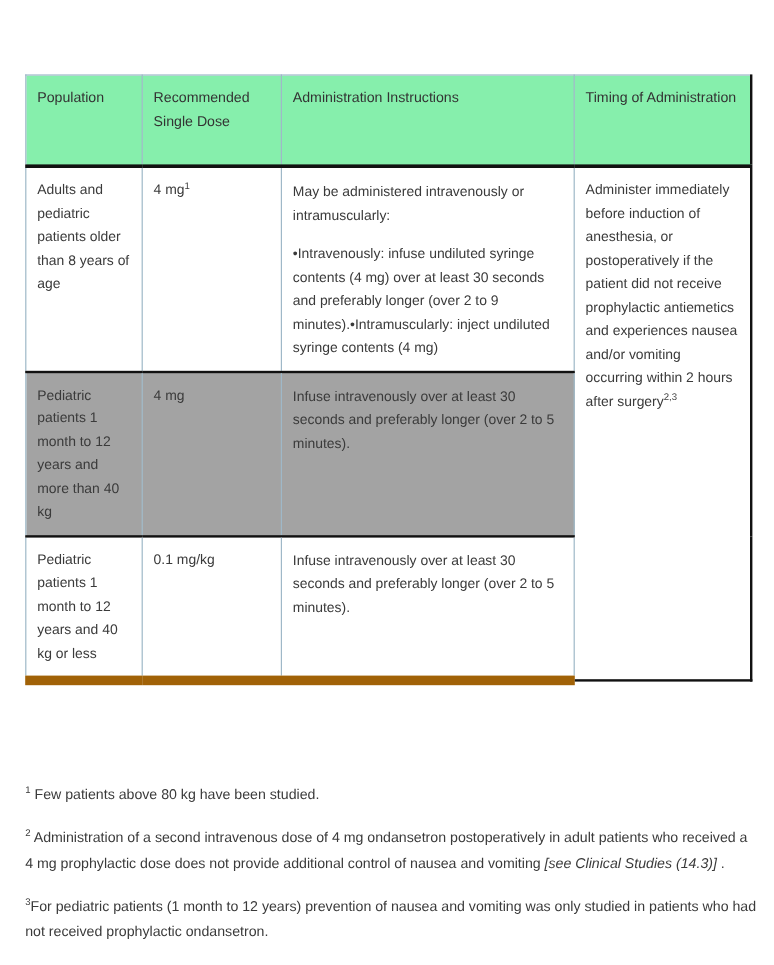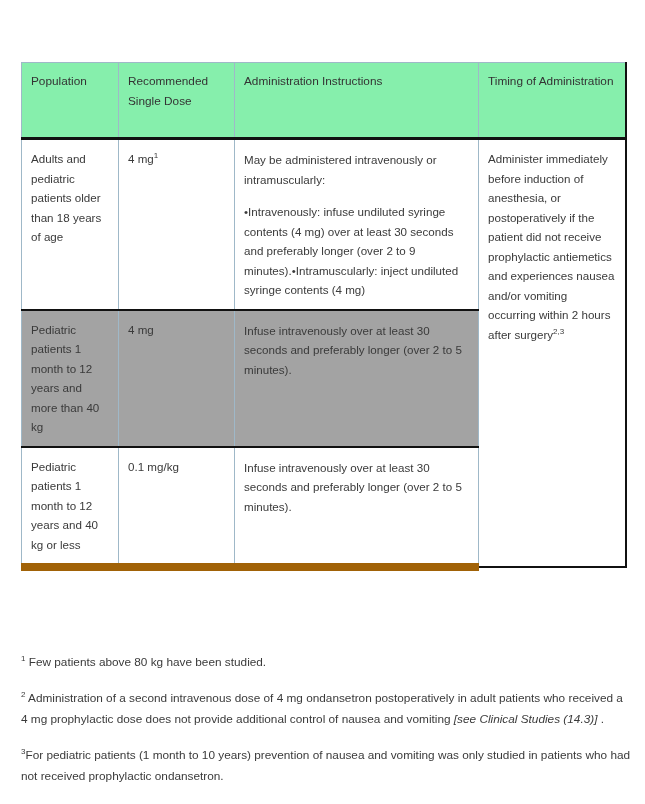--- a/index.html
+++ b/index.html
@@ -139,21 +139,21 @@
       <tr>
         <th class="c1">Population</th>
         <th class="c2">Recommended Single Dose</th>
         <th class="c3">Administration Instructions</th>
         <th class="c4">Timing of Administration</th>
       </tr>
     </thead>
     <tbody>
 
       <tr class="row-white">
-        <td>Adults and pediatric patients older than 18 years of age</td>
+        <td>Adults and pediatric patients older than 8 years of age</td>
         <td><span>4 mg</span><sup>1</sup></td>
         <td>
           <p class="cell-p">May be administered intravenously or intramuscularly:</p>
           <p class="cell-p">•Intravenously: infuse undiluted syringe contents (4 mg) over at least 30 seconds and preferably longer (over 2 to 9 minutes).•Intramuscularly: inject undiluted syringe contents (4 mg)</p>
         </td>
         <td class="timing-cell" rowspan="3"><span>Administer immediately before induction of anesthesia, or postoperatively if the patient did not receive prophylactic antiemetics and experiences nausea and/or vomiting occurring within 2 hours after surgery</span><sup>2,3</sup></td>
       </tr>
 
       <tr class="row-blue">
         <td>Pediatric patients 1 month to 12 years and more than 40 kg</td>
@@ -170,16 +170,16 @@
           <p class="cell-p">Infuse intravenously over at least 30 seconds and preferably longer (over 2 to 5 minutes).</p>
         </td>
       </tr>
 
     </tbody>
   </table>
 
   <div class="footnotes">
     <p class="footnote"><span class="fn-mark">1</span> <span>Few patients above 80 kg have been studied.</span></p>
     <p class="footnote"><span class="fn-mark">2</span> <span>Administration of a second intravenous dose of 4 mg ondansetron postoperatively in adult patients who received a 4 mg prophylactic dose does not provide additional control of nausea and vomiting </span><span class="fn-italic">[see Clinical Studies (14.3)]</span><span> .</span></p>
-    <p class="footnote"><span class="fn-mark">3</span><span>For pediatric patients (1 month to 10 years) prevention of nausea and vomiting was only studied in patients who had not received prophylactic ondansetron.</span></p>
+    <p class="footnote"><span class="fn-mark">3</span><span>For pediatric patients (1 month to 12 years) prevention of nausea and vomiting was only studied in patients who had not received prophylactic ondansetron.</span></p>
   </div>
 
 </div>
 
 </body></html>

